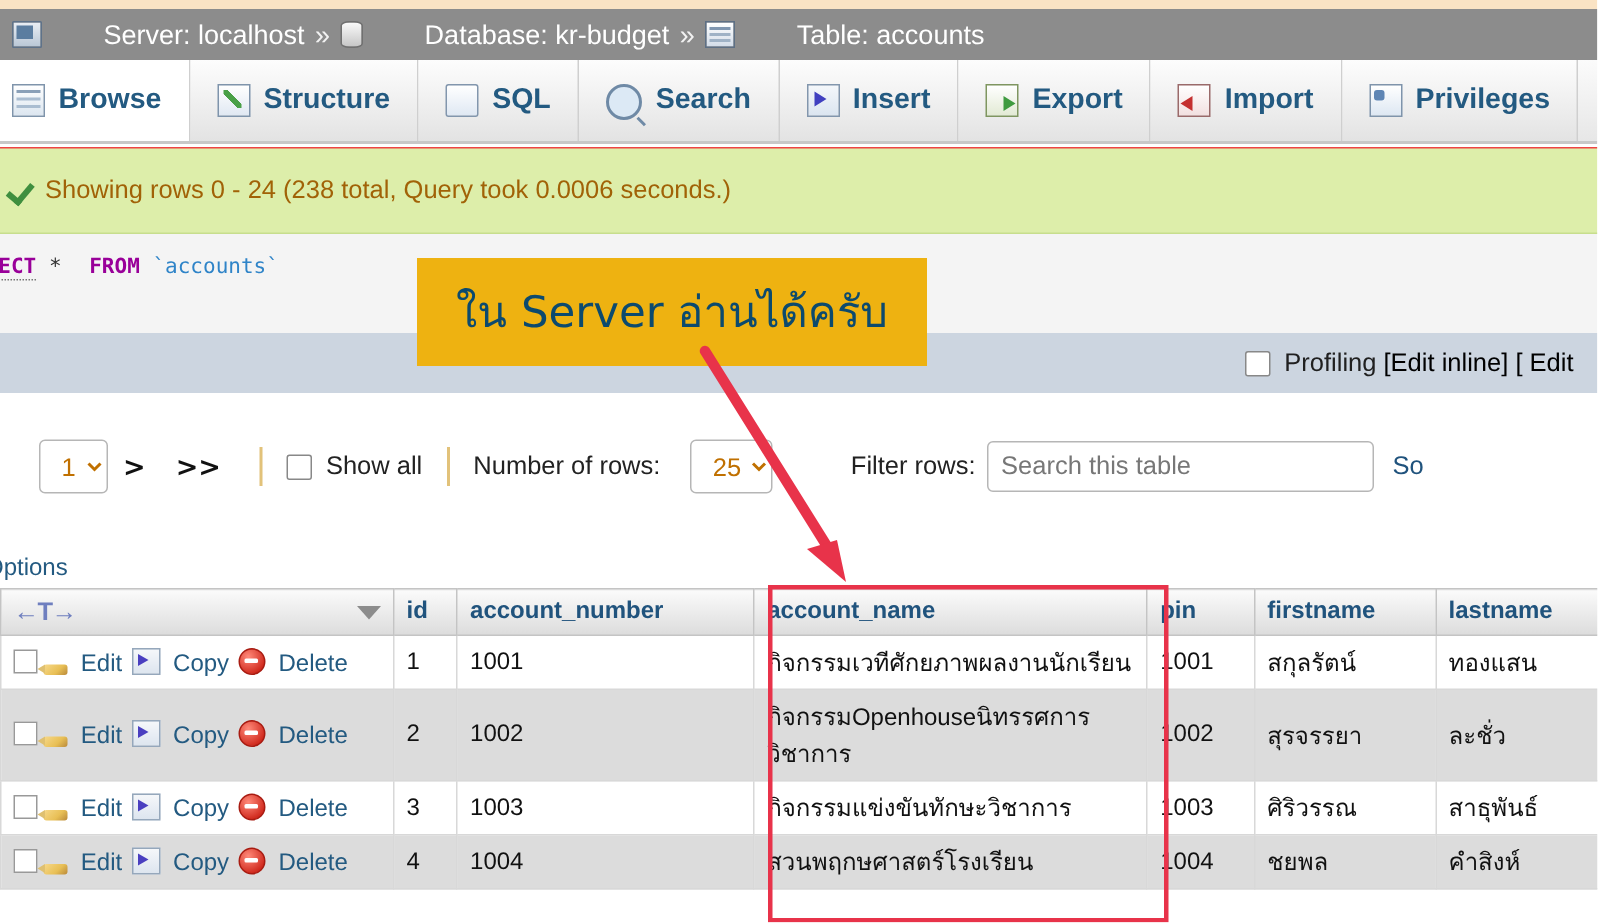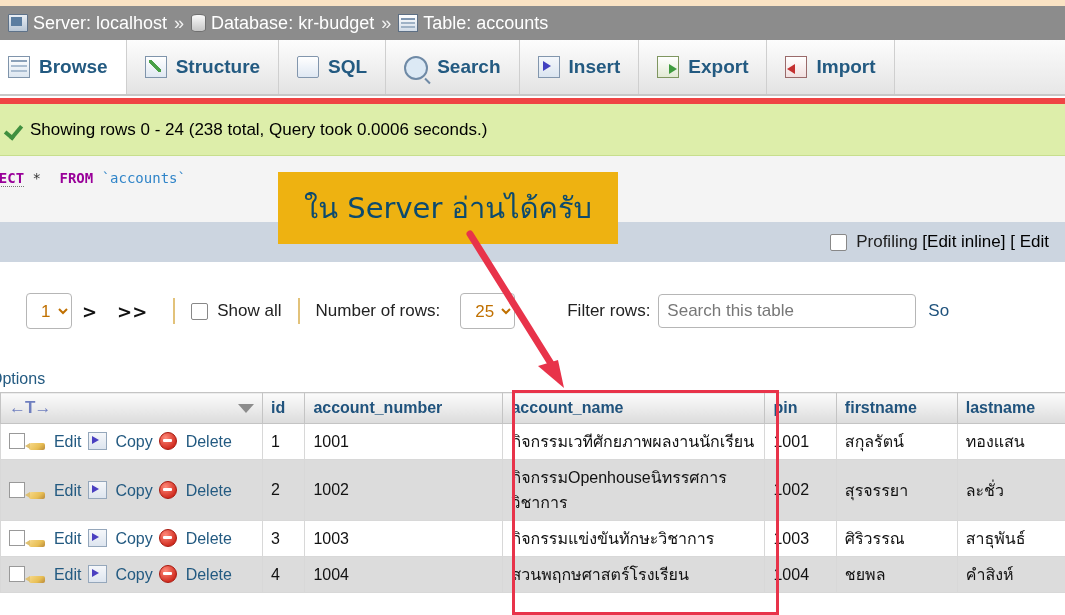--- a/index.html
+++ b/index.html
@@ -39,21 +39,21 @@
     background: #8c8c8c;
     display: flex;
     align-items: center;
     color: #ffffff;
     font-size: 18px;
     padding-left: 8px;
     box-sizing: border-box;
     white-space: nowrap;
     overflow: hidden;
   }
-  .breadcrumb .crumb-txt { color:#ffffff; }
+  .breadcrumb .crumb-txt { color:#ffffff;margin-left:36px; }
   .breadcrumb .sep { margin: 0 7px; color:#f2f2f2; }
   .bc-icon {
     display: inline-block;
     width: 18px; height: 16px;
     margin-right: 5px;
     vertical-align: -3px;
     position: relative;
   }
   .ico-server {
     background: linear-gradient(#e9eef4, #b9c7d6);
@@ -146,28 +146,28 @@
   .ti-priv{background:linear-gradient(#ffffff,#dde7f2);border:1px solid #7f94ab;}
   .ti-priv:after{content:"";position:absolute;left:2px;top:3px;width:7px;height:7px;
     background:#5f86b5;border-radius:2px;}
 
   
   .notice {
     position: absolute;
     left: 0; top: 98px;
     width: 1065px; height: 58px;
     background: #ddeeaa;
-    border-top: 6px solid #ef4444;
+    border-top: 1px solid #ef4444;
     border-bottom: 1px solid #c7de8d;
     box-sizing: border-box;
     display: flex;
     align-items: center;
     padding-left: 4px;
     font-size: 17px;
-    color: #000000;
+    color: #a16207;
   }
   .check-ico {
     width: 20px; height: 20px;
     margin-right: 6px;
     flex: 0 0 auto;
     position: relative;
   }
   .check-ico:after {
     content:"";
     position:absolute; left:4px; top:2px;
@@ -448,20 +448,24 @@
       <span class="tab-ico ti-insert"></span>
       <span>Insert</span>
     </div>
     <div class="tab">
       <span class="tab-ico ti-export"></span>
       <span>Export</span>
     </div>
     <div class="tab">
       <span class="tab-ico ti-import"></span>
       <span>Import</span>
+    </div>
+    <div class="tab">
+      <span class="tab-ico ti-priv"></span>
+      <span>Privileges</span>
     </div>
   </div>
 
   <div class="notice">
     <span class="check-ico"></span>
     <span>Showing rows 0 - 24 (238 total, Query took 0.0006 seconds.)</span>
   </div>
 
   <div class="sqlbox">
     <div class="sql-line">

